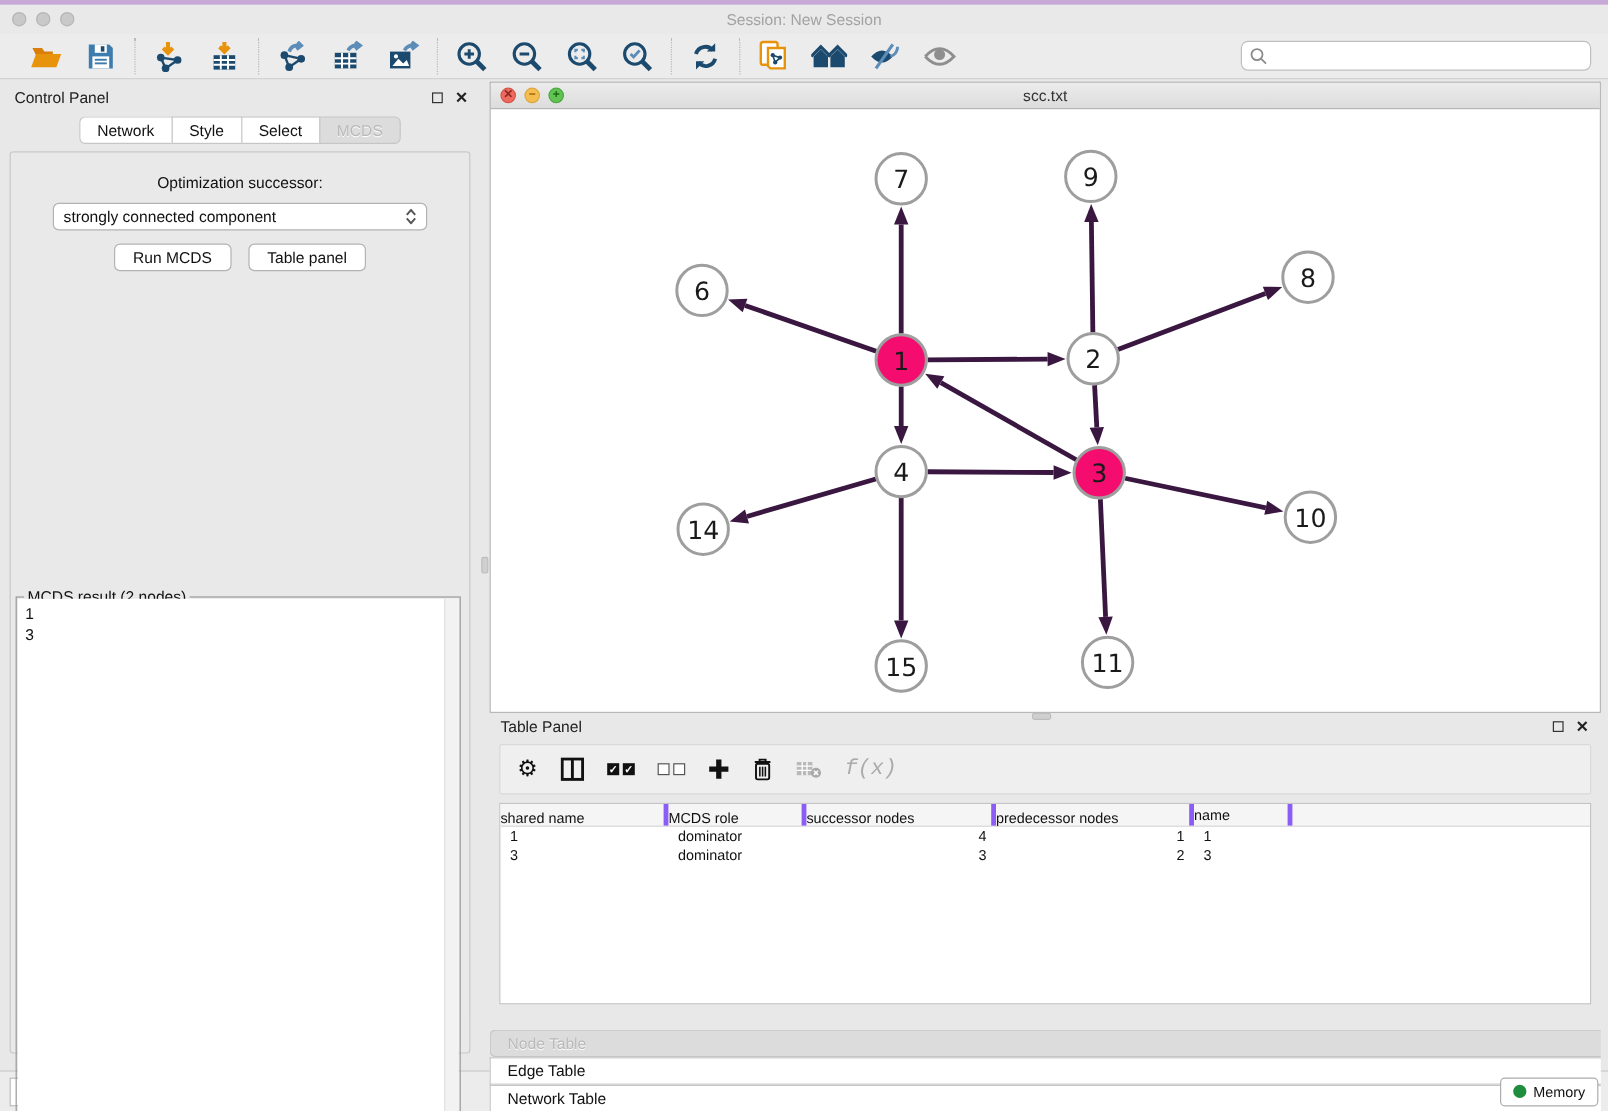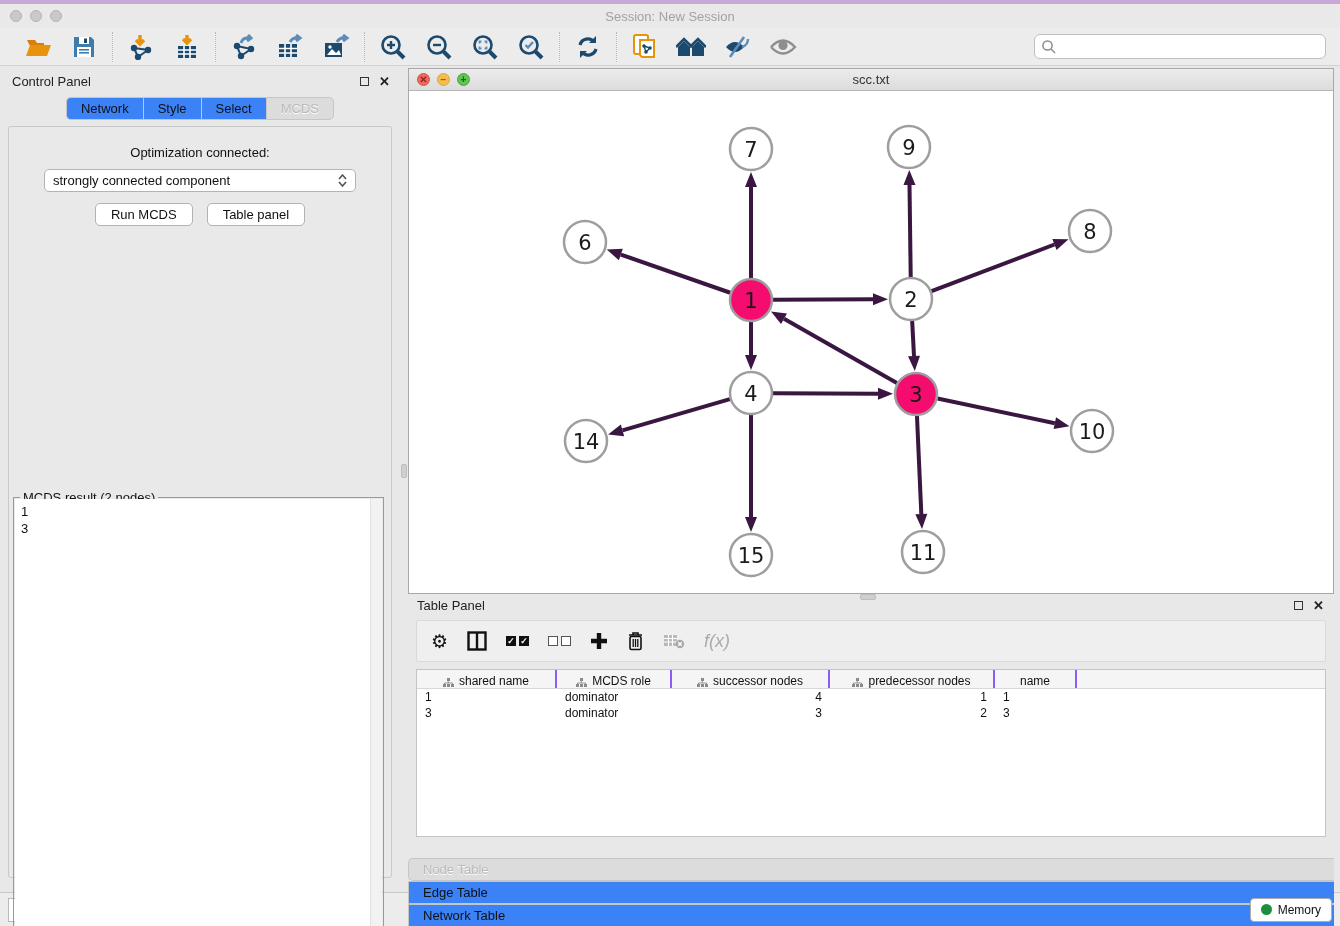--- a/index.html
+++ b/index.html
@@ -34,21 +34,21 @@
     background:#CFCFCF; border:1px solid #BDBDBD; border-radius:2px; }
   .right-col { width:926px; display:flex; flex-direction:column; margin-top:2px; }
   
   .panel-header { display:flex; align-items:center; height:22px;
     padding:0 10px 0 12px; margin-top:4px; }
   .panel-title { font-size:13px; color:#222; }
   .ph-icons { margin-left:auto; display:flex; gap:10px; align-items:center; }
   .float-ic { width:9px; height:9px; border:1.5px solid #333; display:inline-block; }
   .close-ic { font-size:13px; font-weight:bold; color:#222; line-height:1; }
   .cp-tabs { display:flex; justify-content:center; margin-top:5px; }
-  .tab { font-size:13px; padding:3px 14px; background:#3b82f6;
+  .tab { font-size:13px; padding:3px 14px; background:#ffffff;
     border:1px solid #C6C6C6; border-right:none; color:#111; cursor:default; }
   .tab:first-child { border-radius:5px 0 0 5px; }
   .tab:last-child { border-radius:0 5px 5px 0; border-right:1px solid #C6C6C6; }
   .tab.selected { background:#DCDCDC; color:#B9B9B9;
     text-shadow:0 1px 0 #FFF; }
   .cp-content { margin:6px 8px 14px 8px; flex:1; background:#E9E9E9;
     border:1px solid #C9C9C9; border-radius:3px; position:relative; }
   .opt-label { text-align:center; font-size:13px; color:#111; margin-top:18px; }
   .criterion { width:312px; height:23px; margin:9px auto 0 auto; background:#FFF;
     border:1px solid #B3B3B3; border-radius:5px; display:flex; align-items:center;
@@ -87,27 +87,27 @@
   .h-grip { position:absolute; left:452px; top:0px; width:16px; height:6px;
     background:#CFCFCF; border:1px solid #BDBDBD; border-radius:2px; }
   
   .table-panel { flex:1; display:flex; flex-direction:column; }
   .tp-toolbar { margin:4px 0 0 8px; width:910px; height:42px; background:#EFEFEF;
     border:1px solid #D9D9D9; border-radius:2px; display:flex; align-items:center;
     gap:19px; padding-left:14px; }
   .tp-btn { display:flex; align-items:center; justify-content:center; }
   .gear-glyph { font-size:19px; color:#111; font-family:"DejaVu Sans",sans-serif; }
   .fx-glyph { font-size:18px; color:#ABABAB; font-style:italic;
-    font-family:Liberation Sans, sans-serif; }
+    font-family:Liberation Mono, monospace; }
   .tbl-wrap { margin:7px 0 0 8px; width:910px; height:168px;
     border:1px solid #C4C4C4; background:#FFF; overflow:hidden; }
   .tbl-head { display:flex; height:19px; background:#F5F5F5;
     border-bottom:1px solid #D8D8D8; }
-  .th-cell { display:flex; align-items:flex-end; justify-content:center; gap:5px;
-    font-size:12px; color:#111; border-right:2px solid #8b5cf6; position:relative; }
+  .th-cell { display:flex; align-items:flex-start; justify-content:center; gap:5px;
+    font-size:12px; color:#111; border-right:4px solid #8b5cf6; position:relative;flex-direction:column; }
   .tbl-row { display:flex; height:16px; }
   .td-cell { font-size:12px; color:#111; padding:0 8px; line-height:16px;
     white-space:nowrap; overflow:hidden; }
   .bottom-tabs { display:flex; justify-content:center; margin-top:21px;flex-direction:column; }
   
   .statusbar { height:34px; background:#ECECEC; border-top:1px solid #C8C8C8;
     display:flex; align-items:center; padding:0 8px; }
   .list-btn { width:30px; height:24px; background:#FFF; border:1px solid #B9B9B9;
     display:flex; align-items:center; justify-content:center; }
   .memory-btn { margin-left:auto; height:24px; background:#FFF;
@@ -301,21 +301,21 @@
         <span class="close-ic">✕</span>
       </span>
     </div>
     <div class="cp-tabs">
         <div class="tab">Network</div>
         <div class="tab">Style</div>
         <div class="tab">Select</div>
         <div class="tab selected">MCDS</div>
       </div>
     <div class="cp-content">
-      <div class="opt-label">Optimization connected:</div>
+      <div class="opt-label">Optimization successor:</div>
       <div class="criterion">
         <span>strongly connected component</span>
         <span class="stepper">
           <svg width="9" height="6" viewBox="0 0 9 6">
               <path d="M1 5 L4.5 1 L8 5" stroke="#555" stroke-width="1.6" fill="none"></path>
             </svg>
           <svg width="9" height="6" viewBox="0 0 9 6">
               <path d="M1 1 L4.5 5 L8 1" stroke="#555" stroke-width="1.6" fill="none"></path>
             </svg>
         </span>

